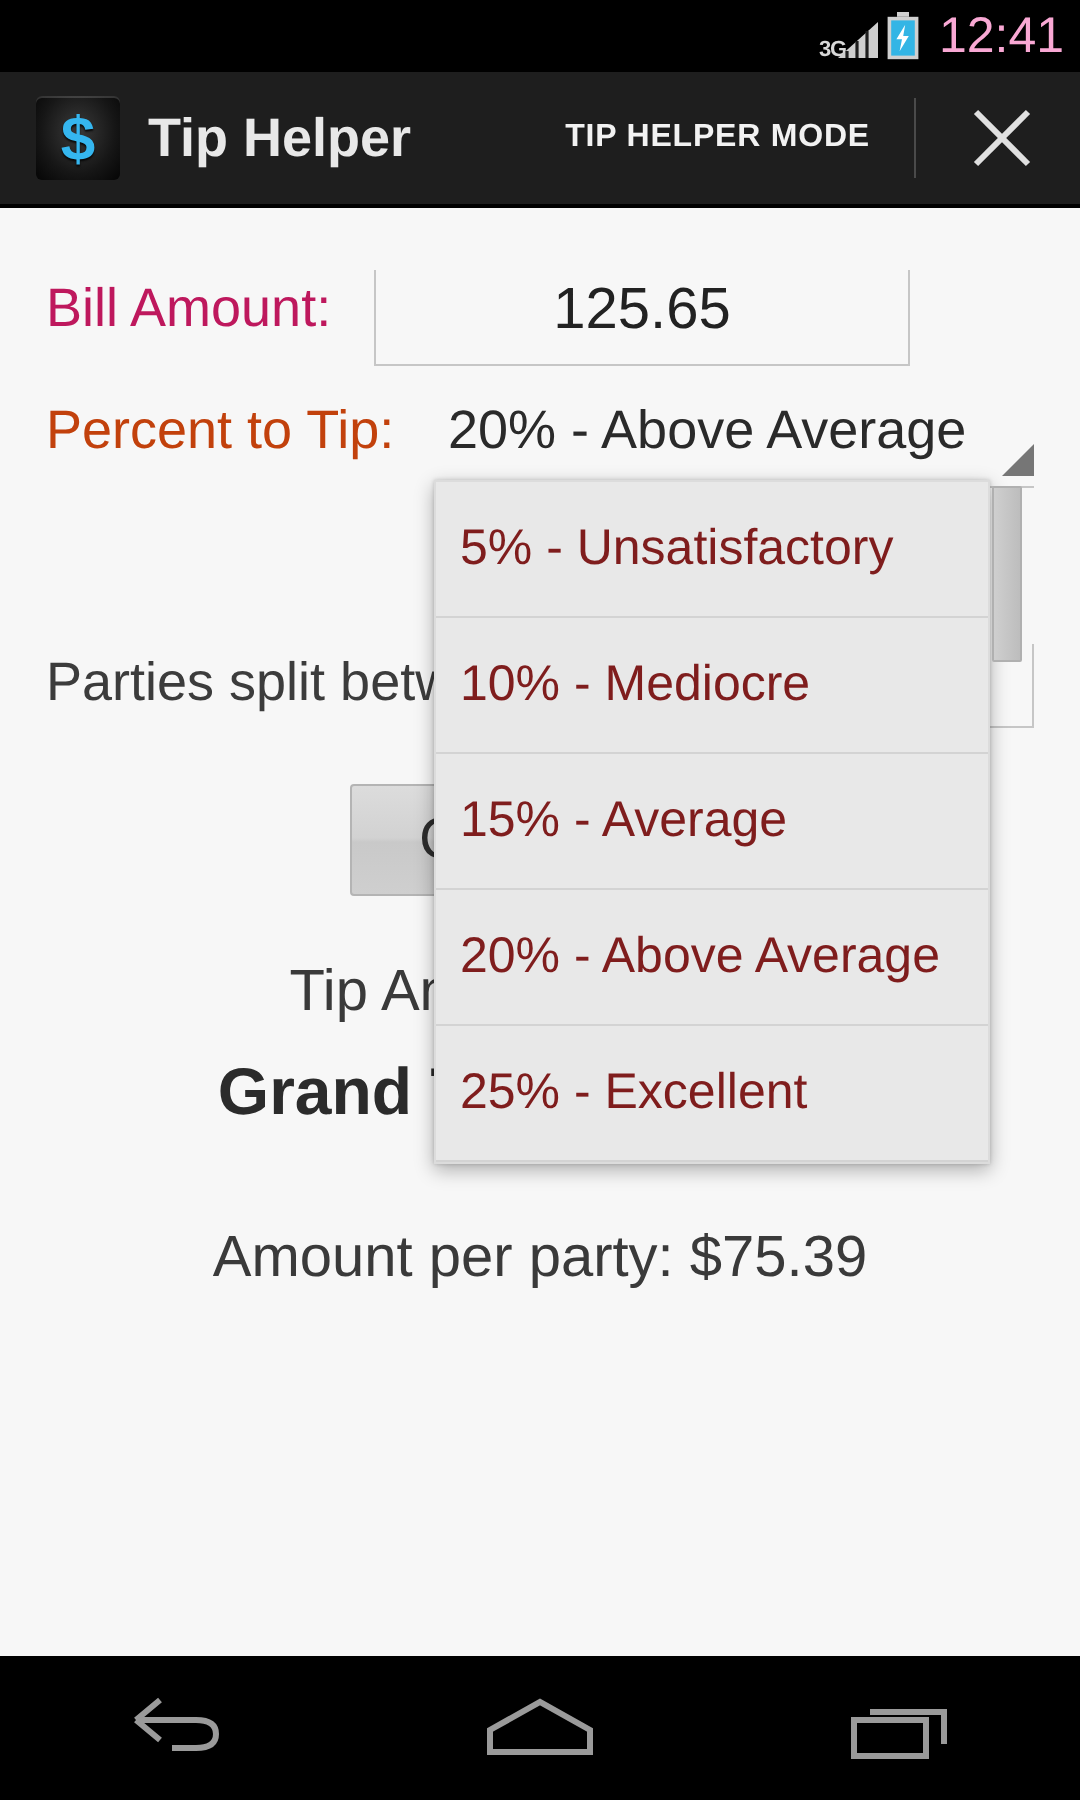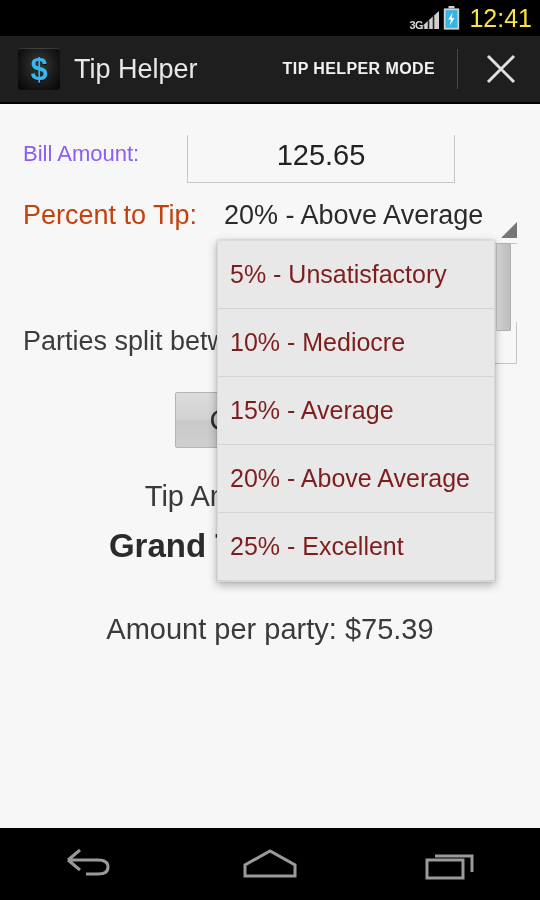--- a/index.html
+++ b/index.html
@@ -51,21 +51,21 @@
     right: 0; bottom: 1px;
     width: 20px; height: 18px;
   }
   .sb-battery {
     width: 17px;
     height: 24px;
     margin-right: 9px;
     position: relative;
   }
   .sb-clock {
-    color: #fde047;
+    color: #f9a8d4;
     font-size: 25px;
     line-height: 25px;
     letter-spacing: 0px;
     font-weight: 400;
   }
 
   
   #action-bar {
     position: absolute;
     left: 0; top: 36px;
@@ -93,21 +93,21 @@
     color: #35b6ef;
     font-size: 31px;
     font-weight: bold;
     line-height: 31px;
     text-shadow: 0 1px 1px rgba(0,0,0,0.8);
   }
   #app-title {
     color: #e8e8e8;
     font-size: 27px;
     margin-left: 14px;
-    font-weight: 400;
+    font-weight: 700;
     flex: none;
   }
   #mode-label {
     margin-left: auto;
     color: #f2f2f2;
     font-size: 16px;
     font-weight: bold;
     letter-spacing: 0.4px;
   }
   #ab-divider {
@@ -136,22 +136,22 @@
 
   .row-bill {
     position: absolute;
     left: 0; top: 31px;
     width: 540px;
     height: 52px;
   }
   .lbl-bill {
     position: absolute;
     left: 23px; top: 0;
-    font-size: 22px;
-    color: #8b5cf6;
+    font-size: 27px;
+    color: #be185d;
     line-height: 38px;
   }
   .bill-field {
     position: absolute;
     left: 187px; top: 0;
     width: 268px;
     height: 48px;
     border-bottom: 1px solid #c6c6c6;
     box-shadow: -1px 0 0 #c6c6c6 inset, 1px 0 0 #c6c6c6 inset;
     box-sizing: border-box;

